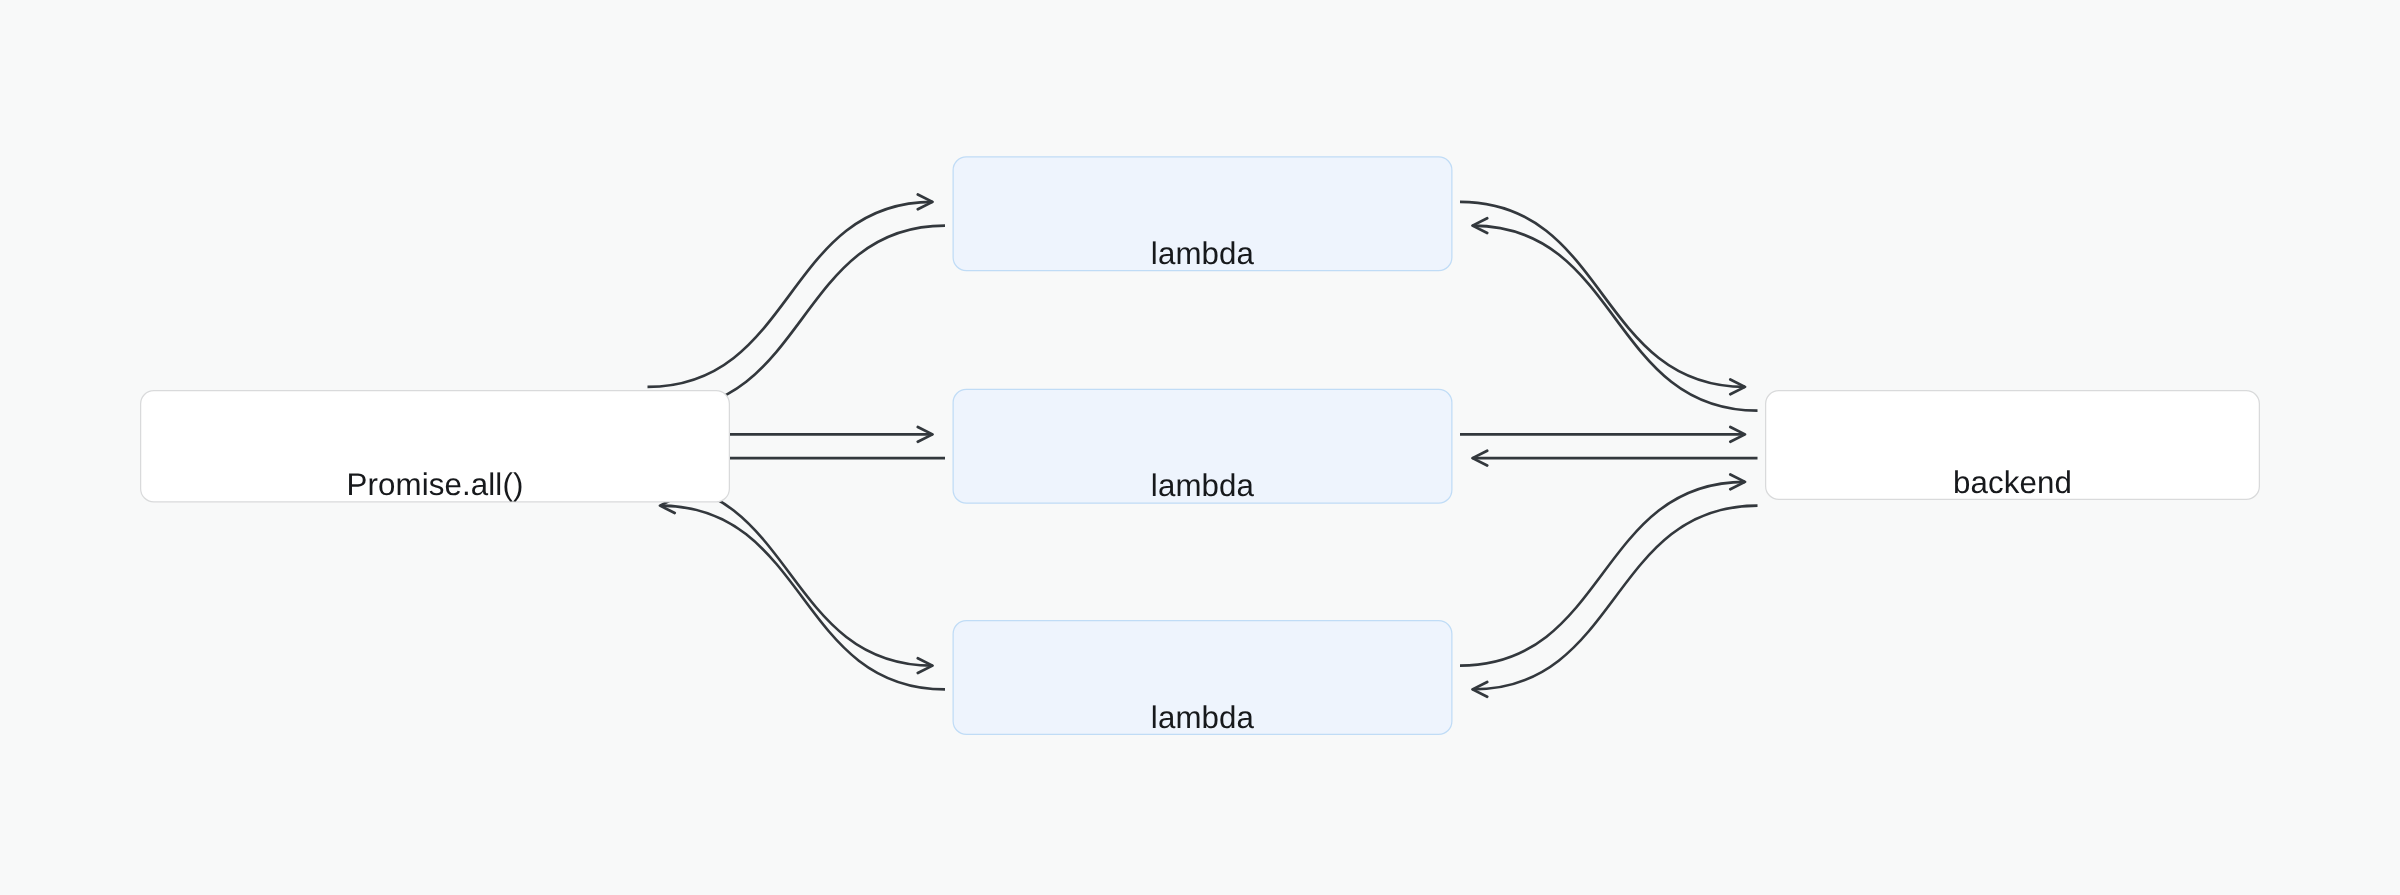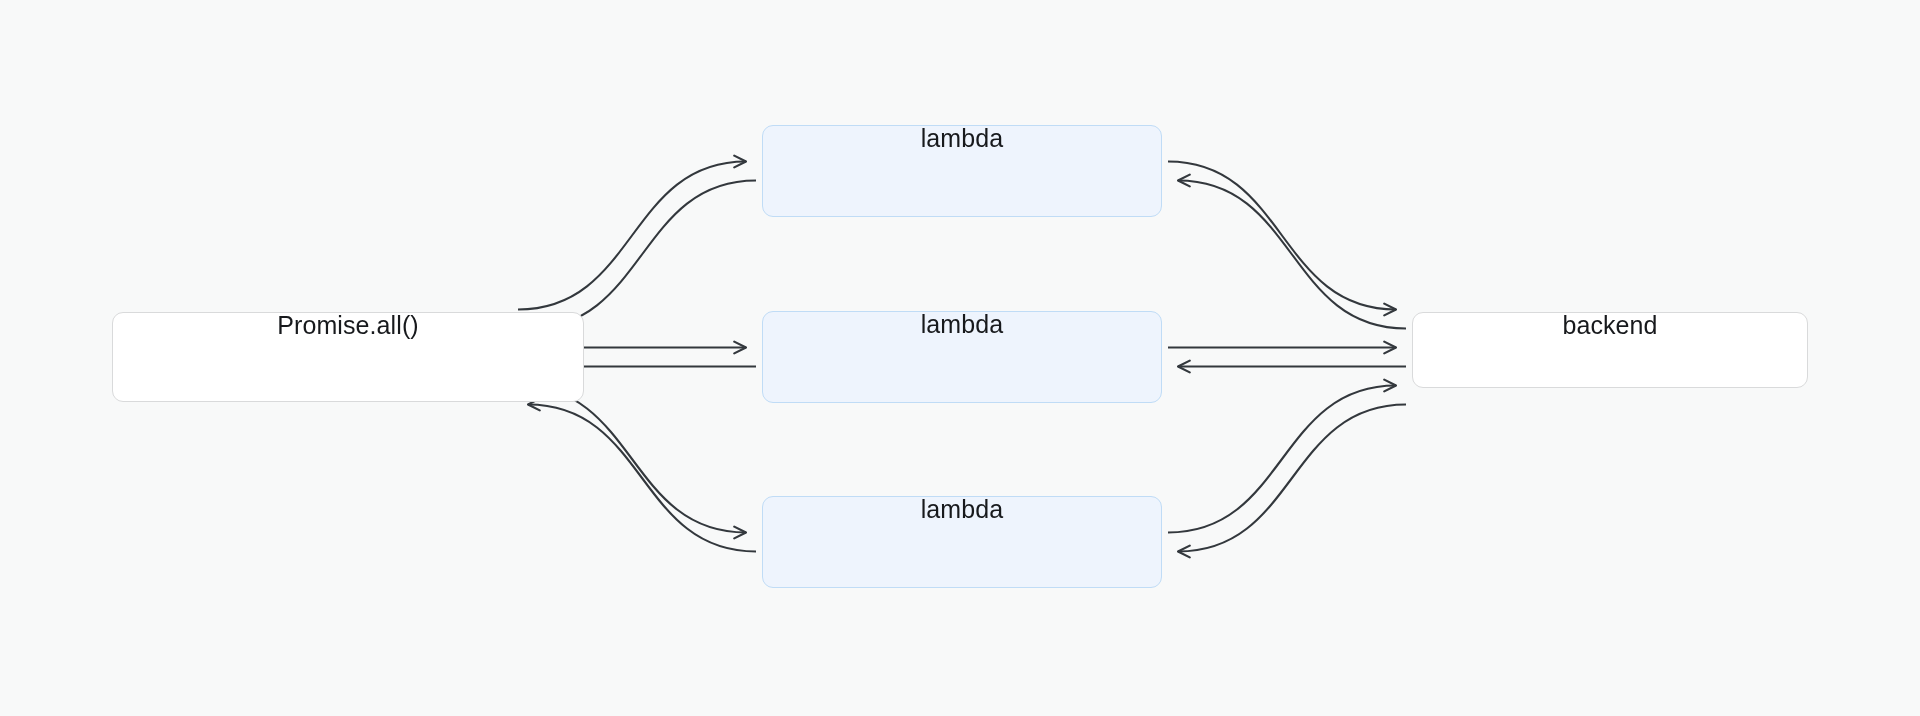--- a/index.html
+++ b/index.html
@@ -26,21 +26,21 @@
     left: 0;
     top: 0;
     width: 1920px;
     height: 716px;
     pointer-events: none;
   }
   .node {
     position: absolute;
     box-sizing: border-box;
     display: flex;
-    align-items: flex-start;
+    align-items: flex-end;
     justify-content: center;
     border-radius: 11px;
     font-size: 25px;
     line-height: 1;
     letter-spacing: 0.1px;
     color: #17191c;
     user-select: none;
   }
   .node-plain {
     background: #ffffff;
@@ -91,17 +91,17 @@
   </div>
 
   <div class="node node-lambda" id="node-lambda-middle" style="left: 762px; top: 311px; width: 400px; height: 92px; background: rgb(238, 244, 253); border-color: rgb(192, 220, 246);">
     <span class="node-label">lambda</span>
   </div>
 
   <div class="node node-lambda" id="node-lambda-bottom" style="left: 762px; top: 496px; width: 400px; height: 92px; background: rgb(238, 244, 253); border-color: rgb(192, 220, 246);">
     <span class="node-label">lambda</span>
   </div>
 
-  <div class="node node-plain" id="node-backend" style="left: 1412px; top: 312px; width: 396px; height: 76px; background: rgb(255, 255, 255); border-color: rgb(217, 218, 219);">
+  <div class="node node-plain" id="node-backend" style="left: 1412px; top: 312px; width: 396px; height: 88px; background: rgb(255, 255, 255); border-color: rgb(217, 218, 219);">
     <span class="node-label">backend</span>
   </div>
 
 </div>
 
 </body></html>

